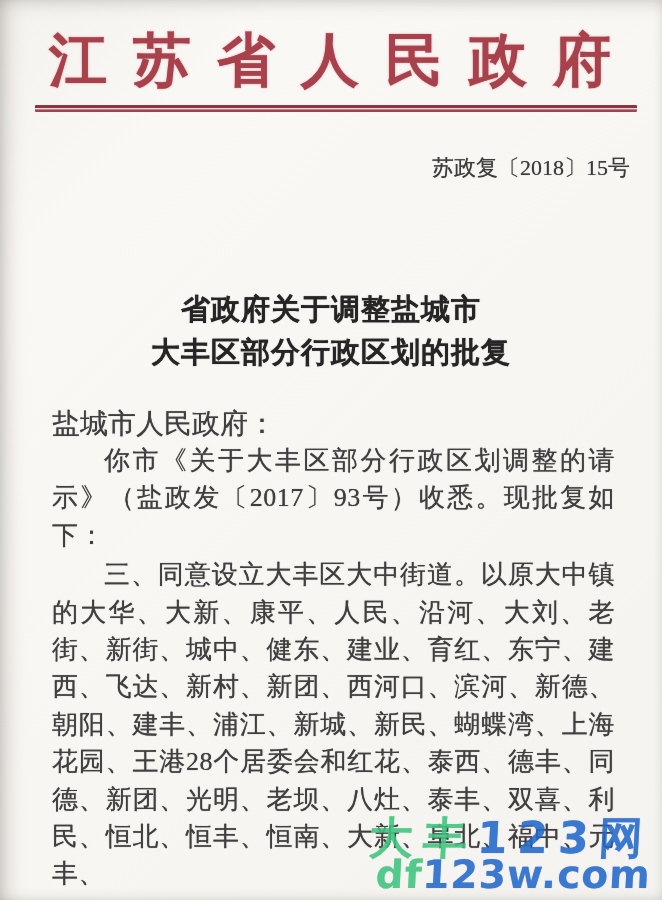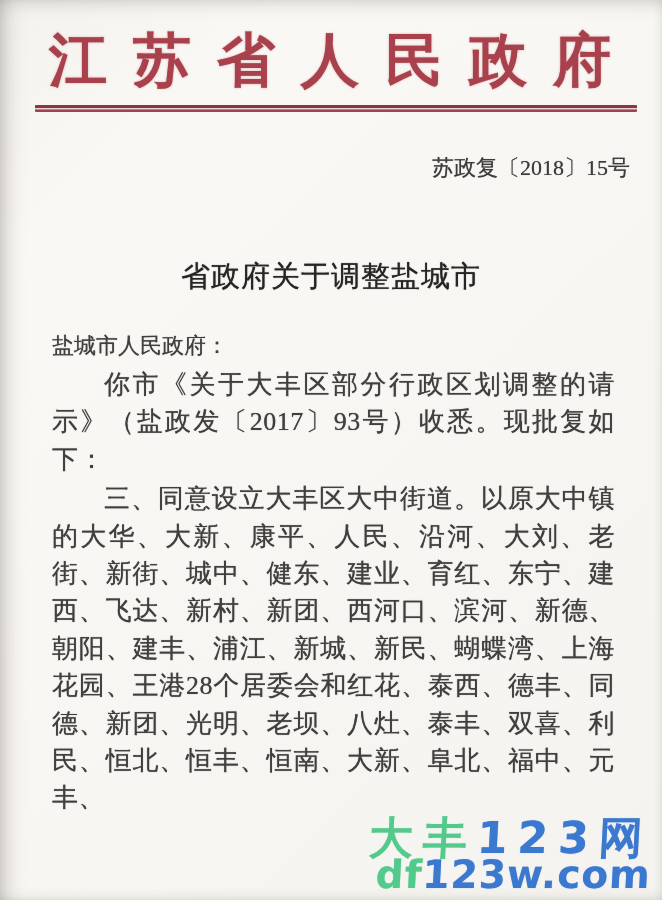--- a/index.html
+++ b/index.html
@@ -49,37 +49,36 @@
   .doc-number {
     margin-top: 41px;
     padding-right: 32px;
     text-align: right;
     font-size: 22px;
     color: #3d3b3c;
     text-shadow: 0 0 0.7px rgba(70, 66, 66, 0.8);
   }
   
   .doc-title {
-    margin: 72px 0 0 0;
+    margin: 105px 0 0 0;
     text-align: center;
     font-size: 29px;
     line-height: 43px;
-    font-weight: 400;
+    font-weight: 700;
     letter-spacing: 1px;
     color: #262425;
     text-shadow: 0 0 0.9px rgba(40, 36, 36, 0.9);
   }
   
   .salutation {
     margin: 31px 47px 0 52px;
-    font-size: 22px;
+    font-size: 28px;
     line-height: 37px;
     color: #403e3f;
     text-shadow: 0 0 0.8px rgba(66, 62, 62, 0.85);
-    font-family: Liberation Mono, monospace;
   }
   .doc-body {
     margin: 0 47px 0 52px;
     color: #403e3f;
     text-shadow: 0 0 0.8px rgba(66, 62, 62, 0.85);
   }
   .body-para {
     margin: 0;
     font-size: 26px;
     line-height: 37.4px;
@@ -123,20 +122,21 @@
 
   <header>
     <div class="letterhead">江苏省人民政府</div>
     <div class="red-rule"></div>
     <div class="doc-number">苏政复〔2018〕15号</div>
   </header>
 
   <main>
     <h1 class="doc-title">
       <div>省政府关于调整盐城市</div>
+      <div>大丰区部分行政区划的批复</div>
     </h1>
 
     <p class="salutation">盐城市人民政府：</p>
 
     <div class="doc-body">
       <p class="body-para">你市《关于大丰区部分行政区划调整的请示》（盐政发〔2017〕93号）收悉。现批复如下：</p>
       <p class="body-para">三、同意设立大丰区大中街道。以原大中镇的大华、大新、康平、人民、沿河、大刘、老街、新街、城中、健东、建业、育红、东宁、建西、飞达、新村、新团、西河口、滨河、新德、朝阳、建丰、浦江、新城、新民、蝴蝶湾、上海花园、王港28个居委会和红花、泰西、德丰、同德、新团、光明、老坝、八灶、泰丰、双喜、利民、恒北、恒丰、恒南、大新、阜北、福中、元丰、</p>
     </div>
   </main>
 

